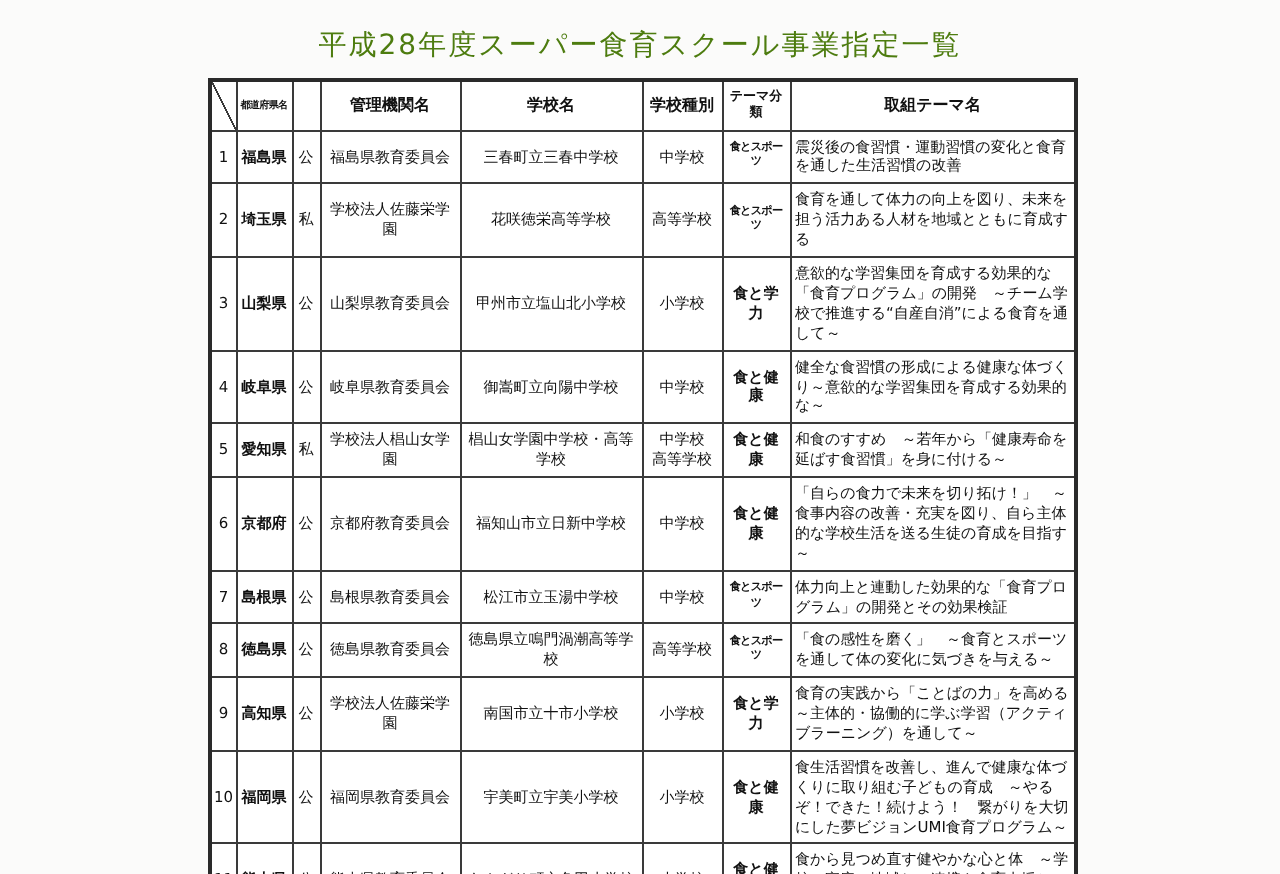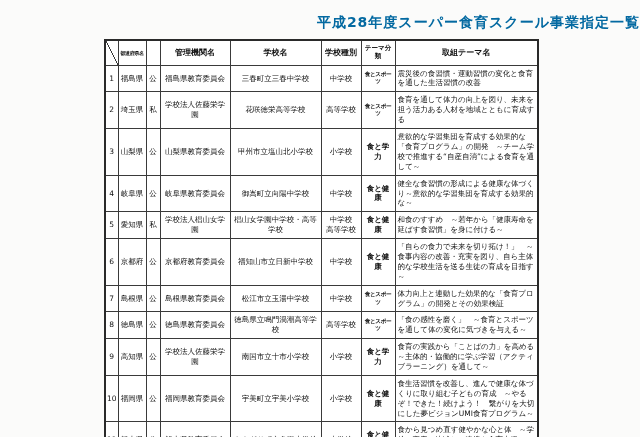--- a/index.html
+++ b/index.html
@@ -5,25 +5,25 @@
   html,body { margin:0; padding:0; }
   body {
     width:640px; height:437px;
     background:#fbfbfa;
     font-family:"DejaVu Sans","Liberation Sans",sans-serif;
     color:#111;
     overflow:hidden;
   }
   .page-title {
     margin-top:14px;
-    text-align:right;
+    text-align:center;
     font-size:14px;
-    font-weight:bold;
+    font-weight:normal;
     letter-spacing:1px;
-    color:#0369a1;
+    color:#4d7c0f;
   }
   table.doc-table {
     border-collapse:collapse;
     table-layout:fixed;
     width:433px;
     margin:7px 0 0 104px;
     border:2px solid #2a2a2a;
     background:#fff;
   }
   .doc-table th, .doc-table td {
@@ -45,21 +45,21 @@
       #3a3a3a calc(50% - 0.5px),
       #3a3a3a calc(50% + 0.5px),
       transparent calc(50% + 0.5px));
   }
   .doc-table td {
     font-size:7.5px;
     line-height:1.32;
     padding:3px 2px;
   }
   td.c-no   { text-align:center; padding:1px 0; }
-  td.c-pref { text-align:center; }
+  td.c-pref { text-align:center;font-weight:bold; }
   td.c-pub  { text-align:center; }
   td.c-agency, td.c-school { text-align:center; }
   td.c-type { text-align:center; white-space:pre-line; }
   td.c-cat  { text-align:center;font-weight:bold; }
   td.c-theme{ text-align:left;border-radius:13px; }
   td.c-cat.small  { font-size:5.6px; letter-spacing:-0.4px; }
 </style>
 </head>
 <body>
 

